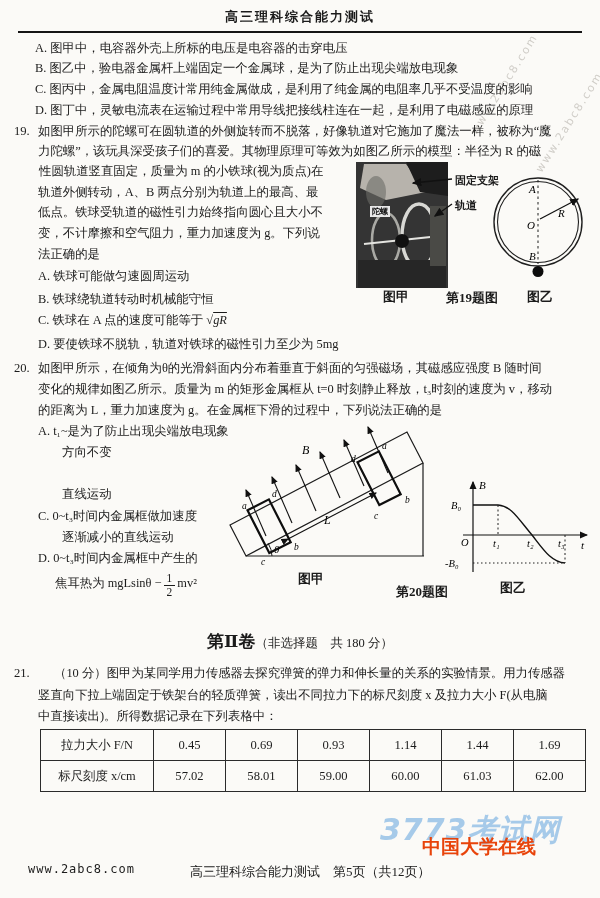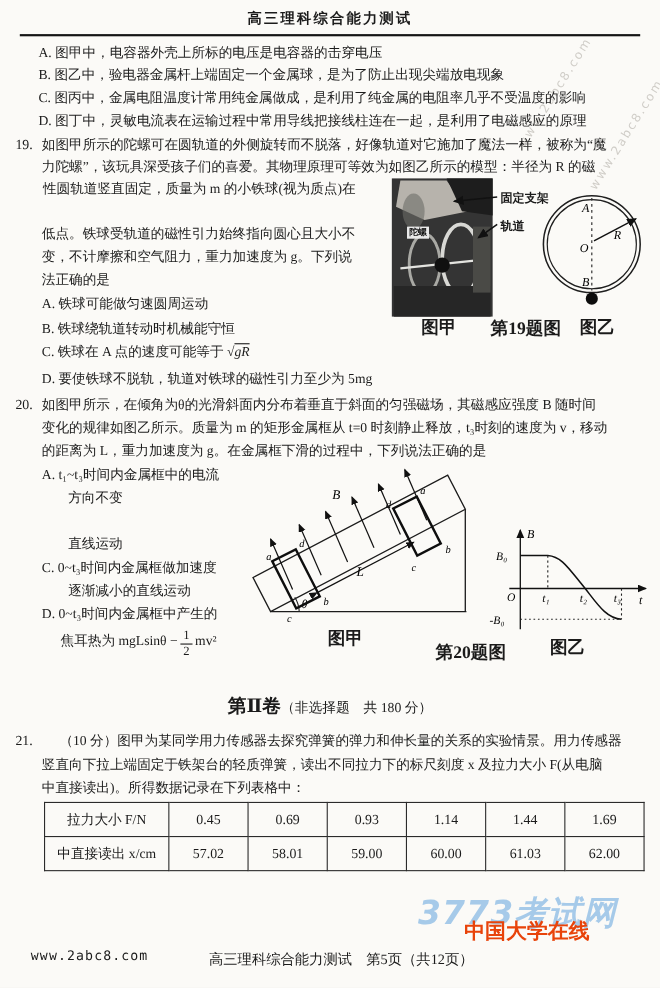--- a/index.html
+++ b/index.html
@@ -4,21 +4,21 @@
 <style>
   html,body{margin:0;padding:0;}
   body{background:#e8e8e6;}
   .page{position:relative;width:600px;height:898px;margin:0 auto;background:#fbfaf7;overflow:hidden;
         font-family:"Liberation Serif","DejaVu Serif","DejaVu Sans",serif;color:#1b1b1b;}
   .abs{position:absolute;}
   .hdr{top:8px;left:0;width:600px;text-align:center;font-size:13px;font-weight:bold;letter-spacing:2px;}
   .rule{top:31px;left:18px;width:564px;height:0;border-top:2.2px solid #151515;}
   .ln{font-size:12.4px;line-height:1.25;white-space:nowrap;}
   .qnum{font-size:12.6px;}
-  .cap{font-size:16px;font-weight:bold;white-space:nowrap;}
+  .cap{font-size:13px;font-weight:bold;white-space:nowrap;}
   .callout{font-size:11px;font-weight:bold;white-space:nowrap;}
   .sec2{top:630px;left:0;width:600px;text-align:center;white-space:nowrap;}
   .sec2 .t1{font-size:17px;font-weight:bold;}
   .sec2 .t2{font-size:12.5px;}
   .ov{text-decoration:overline;font-style:italic;}
   .frac{display:inline-block;vertical-align:-0.75em;text-align:center;font-size:11.5px;margin:0 2px;}
   .frac .fnum{display:block;border-bottom:1.2px solid #1b1b1b;padding:0 3px;line-height:1.1;}
   .frac .fden{display:block;line-height:1.1;}
   table.dt{border-collapse:collapse;width:546px;}
   table.dt td{border:1.5px solid #2b2b2b;height:30px;text-align:center;font-size:12.6px;padding:0;}
@@ -49,20 +49,21 @@
 
   <div class="abs ln" style="left:35px;top:41px;">A. 图甲中，电容器外壳上所标的电压是电容器的击穿电压</div>
   <div class="abs ln" style="left:35px;top:61px;">B. 图乙中，验电器金属杆上端固定一个金属球，是为了防止出现尖端放电现象</div>
   <div class="abs ln" style="left:35px;top:82px;">C. 图丙中，金属电阻温度计常用纯金属做成，是利用了纯金属的电阻率几乎不受温度的影响</div>
   <div class="abs ln" style="left:35px;top:103px;">D. 图丁中，灵敏电流表在运输过程中常用导线把接线柱连在一起，是利用了电磁感应的原理</div>
 
   <div class="abs qnum" style="left:14px;top:124px;">19.</div>
   <div class="abs ln" style="left:38px;top:124px;">如图甲所示的陀螺可在圆轨道的外侧旋转而不脱落，好像轨道对它施加了魔法一样，被称为“魔</div>
   <div class="abs ln" style="left:38px;top:144px;">力陀螺”，该玩具深受孩子们的喜爱。其物理原理可等效为如图乙所示的模型：半径为 R 的磁</div>
   <div class="abs ln" style="left:39px;top:164px;">性圆轨道竖直固定，质量为 m 的小铁球(视为质点)在</div>
+  <div class="abs ln" style="left:38px;top:185px;">轨道外侧转动，A、B 两点分别为轨道上的最高、最</div>
   <div class="abs ln" style="left:38px;top:205px;">低点。铁球受轨道的磁性引力始终指向圆心且大小不</div>
   <div class="abs ln" style="left:38px;top:226px;">变，不计摩擦和空气阻力，重力加速度为 g。下列说</div>
   <div class="abs ln" style="left:38px;top:247px;">法正确的是</div>
   <div class="abs ln" style="left:38px;top:269px;">A. 铁球可能做匀速圆周运动</div>
   <div class="abs ln" style="left:38px;top:292px;">B. 铁球绕轨道转动时机械能守恒</div>
   <div class="abs ln" style="left:38px;top:313px;"><span>C. 铁球在 A 点的速度可能等于 </span><span>√</span><span class="ov">gR</span></div>
   <div class="abs ln" style="left:38px;top:337px;">D. 要使铁球不脱轨，轨道对铁球的磁性引力至少为 5mg</div>
 
   <div class="abs" style="left:356px;top:162px;width:92px;height:89px;font-family:Liberation Mono, monospace;">
     <svg width="92" height="126">
@@ -110,21 +111,21 @@
   </svg>
 
   <div class="abs cap" style="left:383px;top:288px;">图甲</div>
   <div class="abs cap" style="left:446px;top:289px;">第19题图</div>
   <div class="abs cap" style="left:527px;top:288px;">图乙</div>
 
   <div class="abs qnum" style="left:14px;top:361px;">20.</div>
   <div class="abs ln" style="left:38px;top:361px;">如图甲所示，在倾角为θ的光滑斜面内分布着垂直于斜面的匀强磁场，其磁感应强度 B 随时间</div>
   <div class="abs ln" style="left:38px;top:382px;">变化的规律如图乙所示。质量为 m 的矩形金属框从 t=0 时刻静止释放，t₃时刻的速度为 v，移动</div>
   <div class="abs ln" style="left:38px;top:403px;">的距离为 L，重力加速度为 g。在金属框下滑的过程中，下列说法正确的是</div>
-  <div class="abs ln" style="left:38px;top:424px;">A. t₁~t₃时间内金属框中的电流</div>
+  <div class="abs ln" style="left:38px;top:424px;">A. t₁~是为了防止出现尖端放电现象</div>
   <div class="abs ln" style="left:62px;top:445px;">方向不变</div>
   <div class="abs ln" style="left:62px;top:487px;">直线运动</div>
   <div class="abs ln" style="left:38px;top:509px;">C. 0~t₃时间内金属框做加速度</div>
   <div class="abs ln" style="left:62px;top:530px;">逐渐减小的直线运动</div>
   <div class="abs ln" style="left:38px;top:551px;">D. 0~t₃时间内金属框中产生的</div>
   <div class="abs ln" style="left:55px;top:572px;"><span>焦耳热为 mgLsinθ −</span><span class="frac"><span class="fnum">1</span><span class="fden">2</span></span><span>mv²</span></div>
 
   <svg class="abs" style="left:228px;top:418px;" width="222" height="152">
     <defs>
       <marker id="ah3" markerWidth="7" markerHeight="7" refX="6" refY="3" orient="auto">
@@ -209,21 +210,21 @@
           <tr>
         <td class="hd">拉力大小 F/N</td>
         <td>0.45</td>
         <td>0.69</td>
         <td>0.93</td>
         <td>1.14</td>
         <td>1.44</td>
         <td>1.69</td>
       </tr>
       <tr>
-        <td class="hd">中直接读出 x/cm</td>
+        <td class="hd">标尺刻度 x/cm</td>
         <td>57.02</td>
         <td>58.01</td>
         <td>59.00</td>
         <td>60.00</td>
         <td>61.03</td>
         <td>62.00</td>
       </tr>
     </tbody>
       </table>
   </div>

